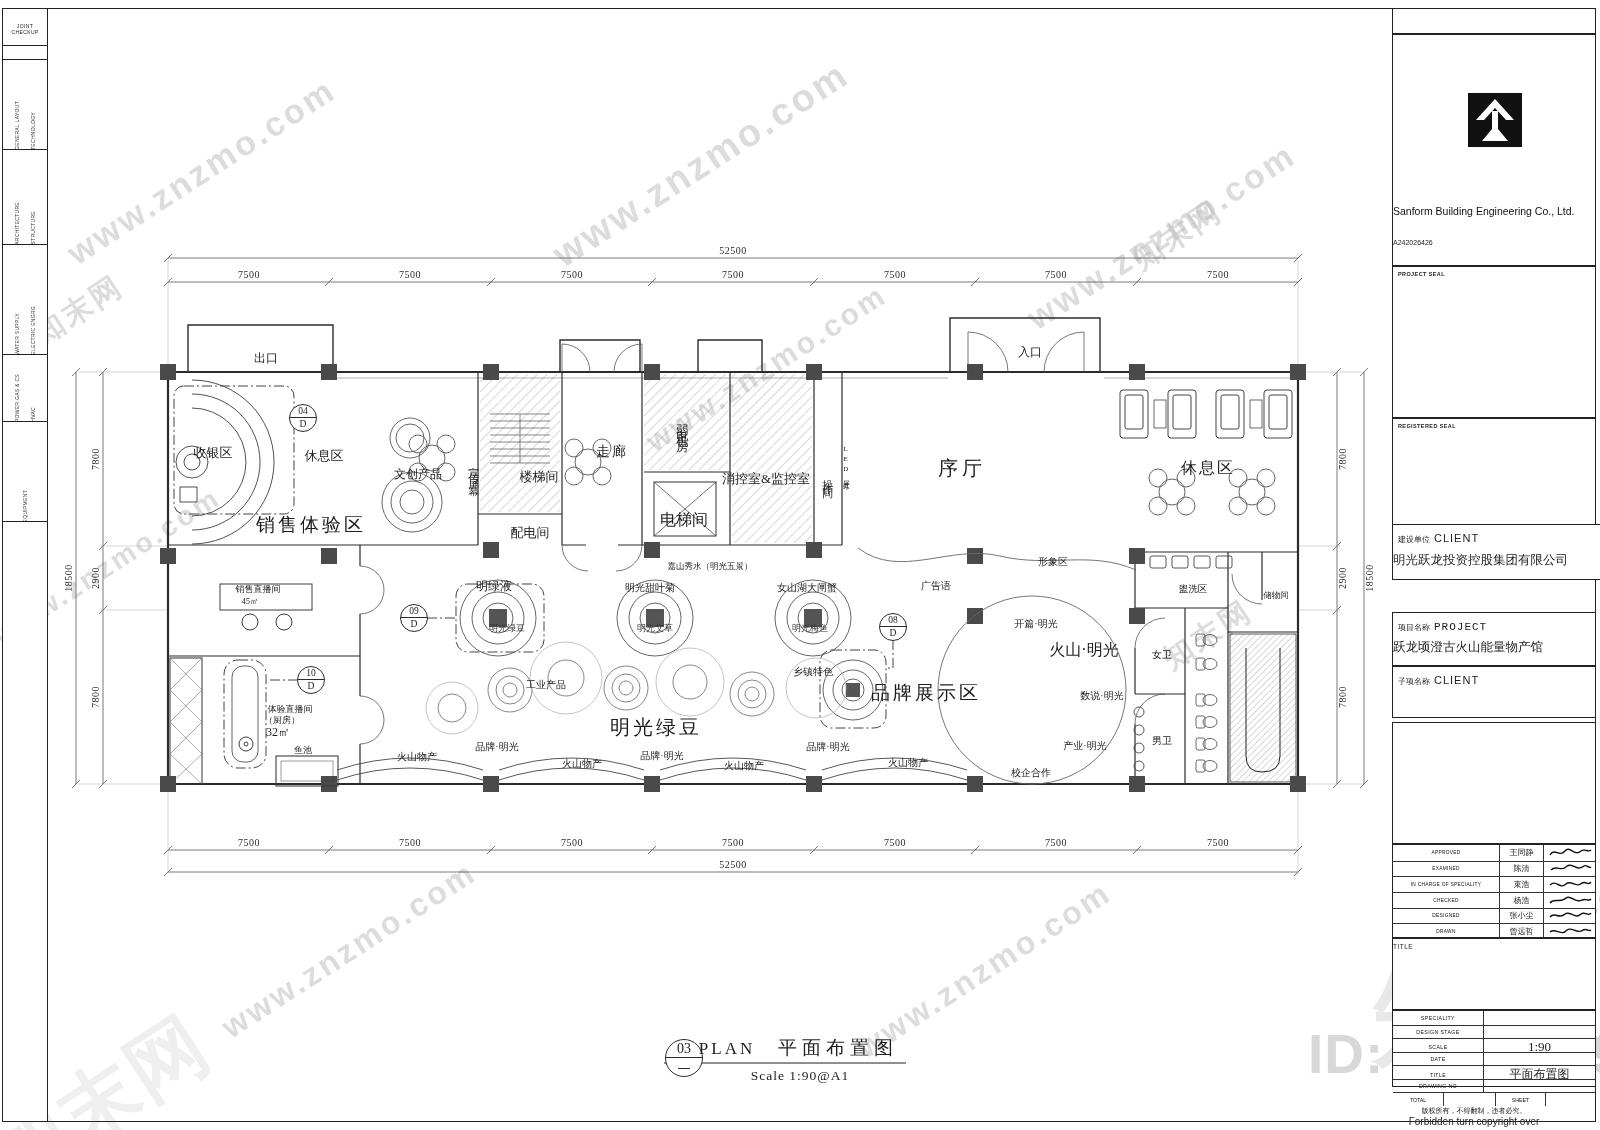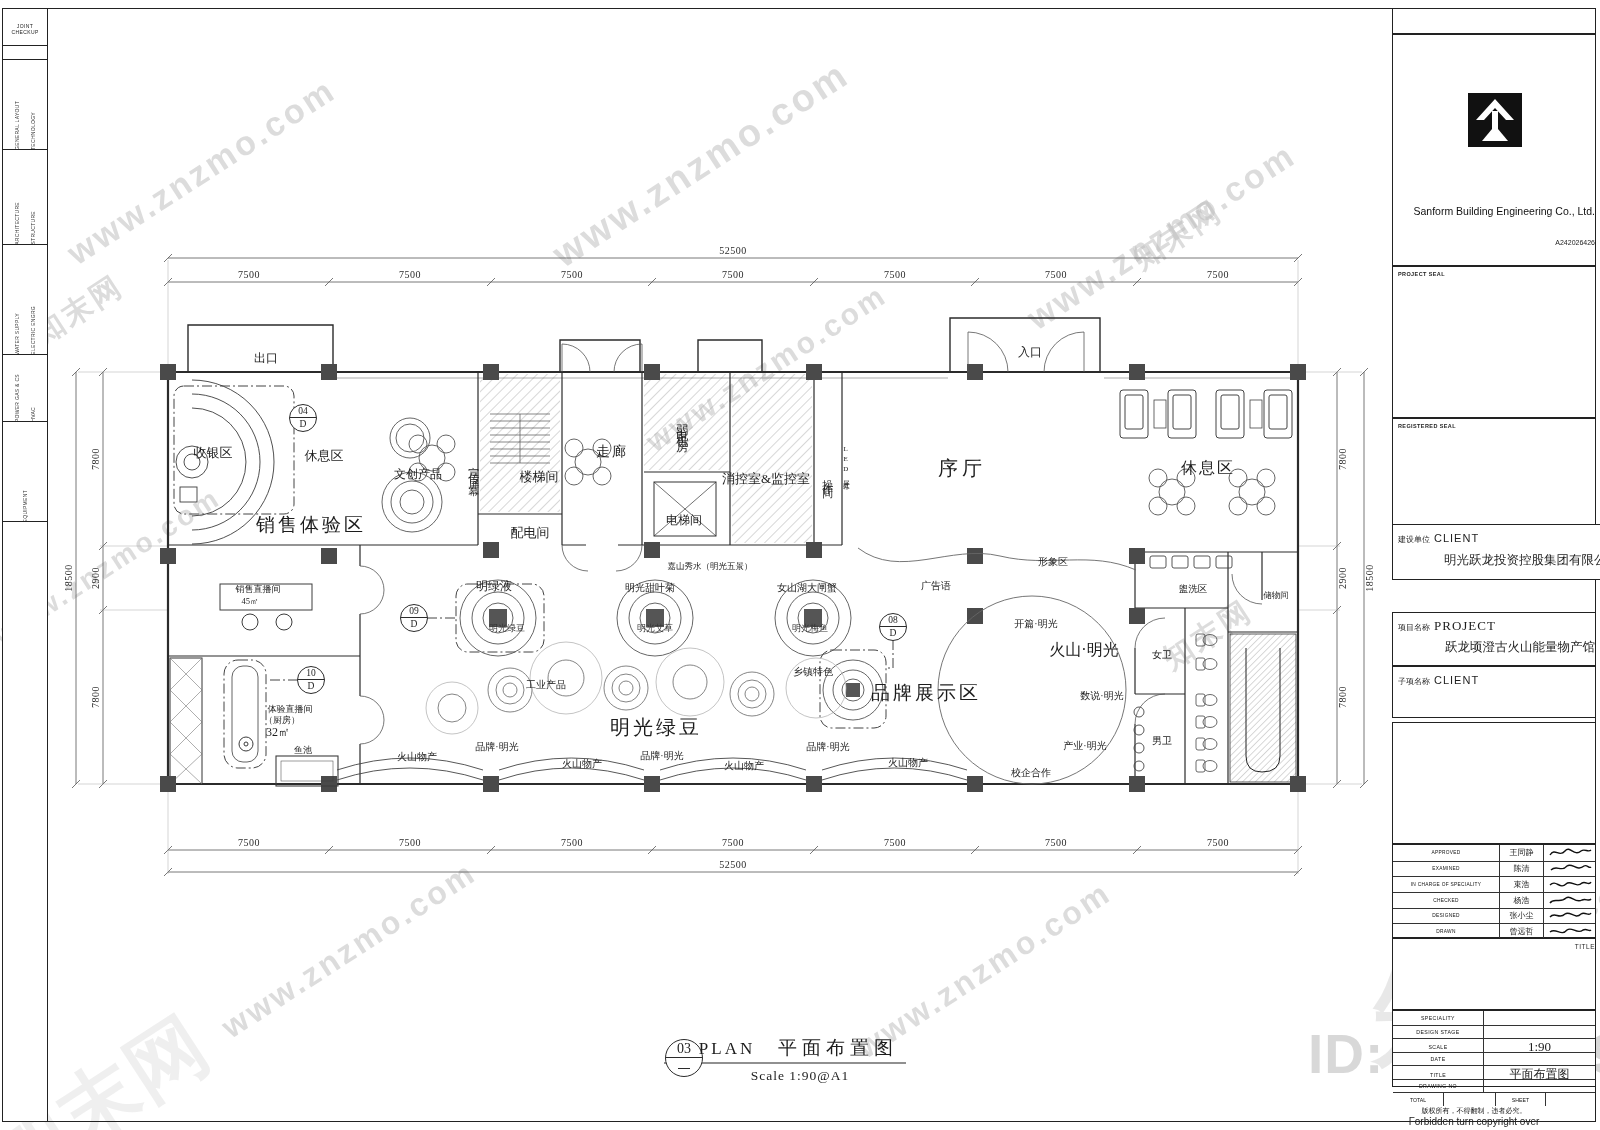--- a/index.html
+++ b/index.html
@@ -29,21 +29,21 @@
   .strip-title{position:absolute;top:0;left:0;right:0;height:36px;border-bottom:1.2px solid #222;
                font:5px "Liberation Sans",sans-serif;text-align:center;padding-top:14px;letter-spacing:.4px;color:#222}
   .strip-sec{position:absolute;left:0;right:0;border-top:1.2px solid #222;display:flex;
              justify-content:space-evenly;align-items:flex-end;padding-bottom:3px}
   .vtxt{writing-mode:vertical-rl;transform:rotate(180deg);font:5px "Liberation Sans",sans-serif;
         color:#333;letter-spacing:.3px;overflow:hidden;max-height:92%}
 
   
   .tb{position:absolute;background:#fff;border:1.4px solid #222;box-sizing:border-box}
   .tb-seal-label{position:absolute;left:5px;top:4px;font:bold 5.5px "Liberation Sans",sans-serif;color:#222;letter-spacing:.4px}
-  .tb-center{text-align:right}
+  .tb-center{text-align:left}
   .srow{display:grid;grid-template-columns:106px 44px 52px;height:15.66px;border-top:.8px solid #333;box-sizing:border-box}
   .srow:first-child{border-top:none}
   .srow .role{font:4.8px "Liberation Sans",sans-serif;display:flex;align-items:center;justify-content:center;
               text-align:center;letter-spacing:.3px;color:#111}
   .srow .nm{font-size:8px;display:flex;align-items:center;justify-content:center;border-left:.8px solid #333}
   .srow .sg{display:flex;align-items:center;justify-content:center;border-left:.8px solid #333}
   .brow{display:grid;grid-template-columns:90px 1fr;height:13.57px;border-top:.8px solid #333;box-sizing:border-box}
   .brow .bl{font:5.2px "Liberation Sans",sans-serif;display:flex;align-items:center;justify-content:center;
             letter-spacing:.4px;color:#111}
   .brow .bv{display:flex;align-items:center;justify-content:center;border-left:.8px solid #333;font-size:11px}
@@ -321,21 +321,21 @@
   <div class="lbl" style="left:1030px;top:352px;font-size:12px" able="false">入口</div>
   <div class="lbl" style="left:213px;top:453px;font-size:13px">收银区</div>
   <div class="lbl" style="left:324px;top:456px;font-size:13px">休息区</div>
   <div class="lbl" style="left:418px;top:474px;font-size:12px">文创产品</div>
   <div class="lbl vert" style="left:473px;top:470px;font-size:11px;letter-spacing:6px">宣传屏幕</div>
   <div class="lbl" style="left:311px;top:525px;font-size:19px;letter-spacing:3px">销售体验区</div>
   <div class="lbl" style="left:539px;top:477px;font-size:13px">楼梯间</div>
   <div class="lbl" style="left:530px;top:533px;font-size:13px">配电间</div>
   <div class="lbl" style="left:612px;top:452px;font-size:14px;letter-spacing:2px">走廊</div>
   <div class="lbl vert" style="left:682px;top:425px;font-size:12px;letter-spacing:5px">弱电机房</div>
-  <div class="lbl" style="left:684px;top:520px;font-size:12px">电梯间</div>
+  <div class="lbl" style="left:684px;top:520px;font-size:16px">电梯间</div>
   <div class="lbl" style="left:766px;top:479px;font-size:13px">消控室&amp;监控室</div>
   <div class="lbl vert" style="left:827px;top:477px;font-size:11px;letter-spacing:4px">操作间</div>
   <div class="lbl vert" style="left:845px;top:462px;font-size:7px;letter-spacing:2px">LED屏幕</div>
   <div class="lbl" style="left:962px;top:468px;font-size:20px;letter-spacing:4px">序厅</div>
   <div class="lbl" style="left:1208px;top:468px;font-size:16px;letter-spacing:2px">休息区</div>
   <div class="lbl" style="left:1053px;top:562px;font-size:10px">形象区</div>
   <div class="lbl" style="left:936px;top:586px;font-size:10px">广告语</div>
   <div class="lbl" style="left:710px;top:566px;font-size:8.5px">嘉山秀水（明光五景）</div>
   <div class="lbl" style="left:1193px;top:590px;font-size:9.5px">盥洗区</div>
   <div class="lbl" style="left:1276px;top:595px;font-size:8.5px">储物间</div>
@@ -455,21 +455,21 @@
     <div style="position:absolute;left:5px;top:3px">
       <span style="font-size:8px">建设单位</span>
       <span style="font-size:11px;font-family:'Liberation Sans',sans-serif;letter-spacing:1px">CLIENT</span>
     </div>
     <div class="tb-center" style="position:absolute;left:0;right:0;top:27px;font-size:12.5px">明光跃龙投资控股集团有限公司</div>
   </div>
 
   <div class="tb" style="left:1392px;top:612px;width:204px;height:54px">
     <div style="position:absolute;left:5px;top:3px">
       <span style="font-size:8px">项目名称</span>
-      <span style="font-size:13px;font-family:Liberation Serif, serif;letter-spacing:1px">PROJECT</span>
+      <span style="font-size:11px;font-family:Liberation Mono, monospace;letter-spacing:1px">PROJECT</span>
     </div>
     <div class="tb-center" style="position:absolute;left:0;right:0;top:26px;font-size:12.5px">跃龙顷澄古火山能量物产馆</div>
   </div>
 
   <div class="tb" style="left:1392px;top:666px;width:204px;height:52px">
     <div style="position:absolute;left:5px;top:3px">
       <span style="font-size:8px">子项名称</span>
       <span style="font-size:11px;font-family:'Liberation Sans',sans-serif;letter-spacing:1px">CLIENT</span>
     </div>
   </div>

